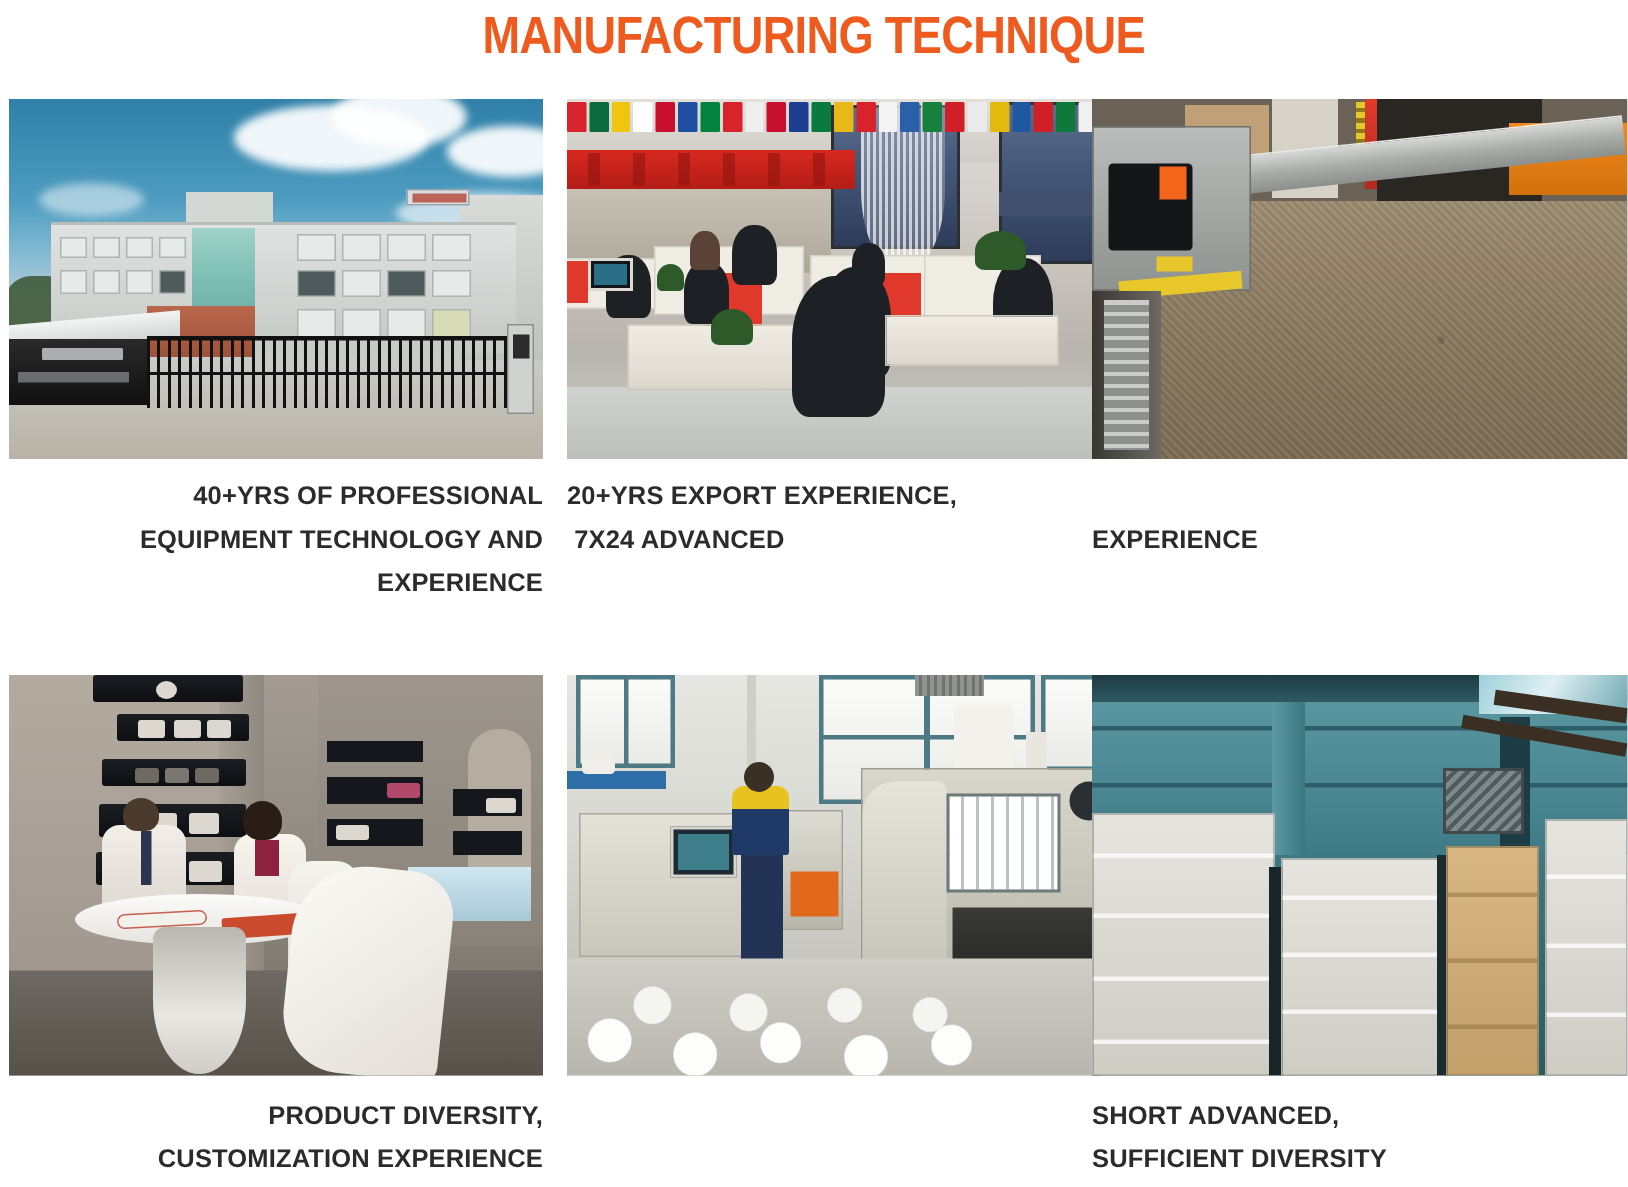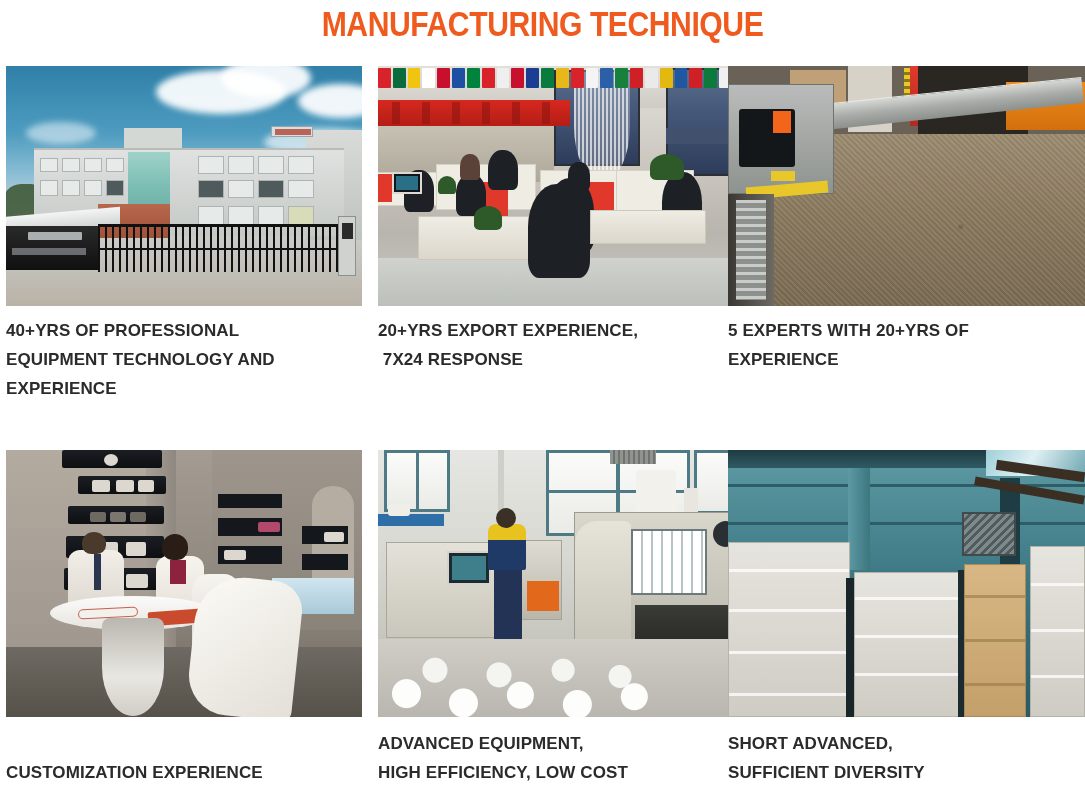--- a/index.html
+++ b/index.html
@@ -23,21 +23,21 @@
     transform: scaleX(0.86);
     white-space: nowrap;
   }
 
   
   .grid-row { position: absolute; left: 0; width: 1085px; }
   .row-1 { top: 66px; }
   .row-2 { top: 450px; }
 
   .cell { position: absolute; top: 0; }
-  .c1 { left: 6px;   width: 356px; }
+  .c1 { left: 6px;   width: 356px; text-align: right; }
   .c2 { left: 378px; width: 356px; }
   .c3 { left: 728px; width: 357px; }
 
   .photo {
     position: relative;
     width: 100%;
     overflow: hidden;
     background: #6a6a6a;
   }
   .photo-tall { height: 240px; }
@@ -413,21 +413,21 @@
         <div class="cubicle" style="left:238px;top:104px;width:78px;height:46px;"></div>
         <div class="person" style="left:284px;top:106px;width:40px;height:66px;"></div>
 
         <div class="desk" style="left:40px;top:150px;width:150px;height:44px;"></div>
         <div class="desk" style="left:212px;top:144px;width:116px;height:34px;"></div>
         <div class="plant" style="left:96px;top:140px;width:28px;height:24px;"></div>
         <div class="plant" style="left:60px;top:110px;width:18px;height:18px;"></div>
         <div class="plant" style="left:272px;top:88px;width:34px;height:26px;"></div>
         <div class="person" style="left:150px;top:118px;width:62px;height:94px;"></div>
       </div>
-      <div class="caption cap-row1"><span>20+YRS EXPORT EXPERIENCE,</span><br><span> 7X24 RESPONSE</span></div>
+      <div class="caption cap-row1"><span>20+YRS EXPORT EXPERIENCE,</span><br><span> 7X24 ADVANCED</span></div>
     </div>
 
     <div class="cell c3">
       <div class="photo photo-tall p3">
         <div class="bg"></div>
         <div class="boxes"></div>
         <div class="whitepost"></div>
         <div class="yellowstrip"></div>
         <div class="redpost"></div>
         <div class="bgdark"></div>
@@ -437,21 +437,21 @@
         <div class="head">
           <span class="blk"></span>
           <span class="org"></span>
           <span class="ylw"></span>
         </div>
         <div class="ybar"></div>
         <div class="railL">
             <i></i>
           </div>
       </div>
-      <div class="caption cap-row1"><span>5 EXPERTS WITH 20+YRS OF</span><br><span>EXPERIENCE</span></div>
+      <div class="caption cap-row1"><br><span>EXPERIENCE</span></div>
     </div>
   </div>
 
   <div class="grid-row row-2">
 
     <div class="cell c1">
       <div class="photo photo-short p4">
         <div class="wall"></div>
         <div class="rwall"></div>
         <div class="arch"></div>
@@ -487,21 +487,21 @@
         <div class="wom-b"></div>
         <div class="wom-t"></div>
         <div class="wom-h"></div>
         <div class="chairR"></div>
         <div class="table"></div>
         <div class="papers"></div>
         <div class="papers2"></div>
         <div class="tbase"></div>
         <div class="chairF"></div>
       </div>
-      <div class="caption cap-row2"><br><span>CUSTOMIZATION EXPERIENCE</span></div>
+      <div class="caption cap-row2"><span>PRODUCT DIVERSITY,</span><br><span>CUSTOMIZATION EXPERIENCE</span></div>
     </div>
 
     <div class="cell c2">
       <div class="photo photo-short p5">
         <div class="win wA"></div>
         <div class="win wB"></div>
         <div class="win wC"></div>
         <div class="mullion" style="left:238px;top:0;width:4px;height:86px;"></div>
         <div class="mullion" style="left:168px;top:40px;width:144px;height:3px;"></div>
         <div class="mullion" style="left:38px;top:0;width:3px;height:62px;"></div>
@@ -523,21 +523,20 @@
         <div class="machL">
             <span class="panel">
               <i></i>
             </span>
           </div>
         <div class="worker-l"></div>
         <div class="worker-b"></div>
         <div class="worker-h"></div>
         <div class="bowls"></div>
       </div>
-      <div class="caption cap-row2"><span>ADVANCED EQUIPMENT,</span><br><span>HIGH EFFICIENCY, LOW COST</span></div>
     </div>
 
     <div class="cell c3">
       <div class="photo photo-short p6">
         <div class="wallpanel"></div>
         <div class="wline" style="top:34px"></div>
         <div class="wline" style="top:72px"></div>
         <div class="column"></div>
         <div class="column2"></div>
         <div class="roof"></div>

